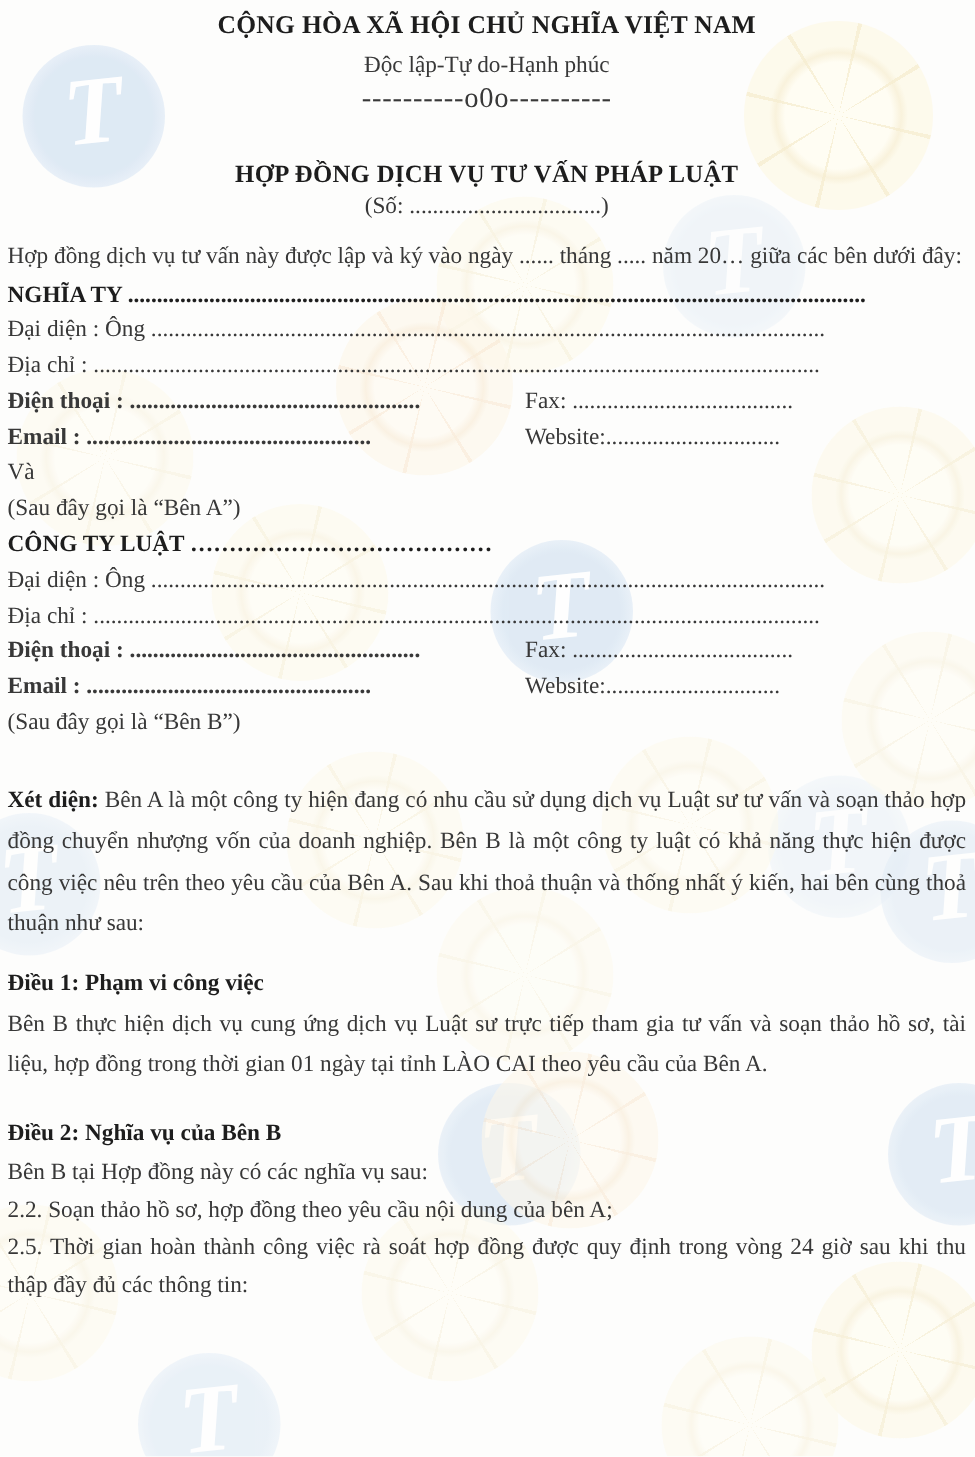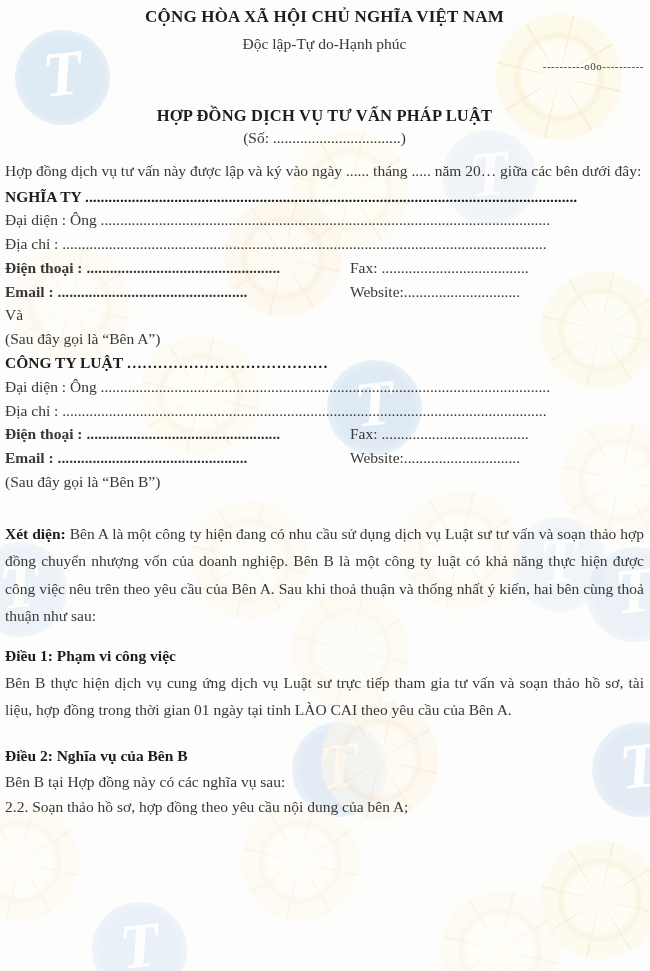--- a/index.html
+++ b/index.html
@@ -61,21 +61,21 @@
   .y14 { left: -39px; top: 803px; opacity: .5; }
   .y15 { left: 291px; top: 591px; opacity: .45; }
 
   
   .content { position: absolute; inset: 0; z-index: 2; padding: 3px 6px 0 5px; }
   p { margin: 0; }
   .c { text-align: center; }
   .b { font-weight: bold; color: #1d1d1d; }
   .nat     { padding-top: 4px; font-size: 17px; line-height: 20px; letter-spacing: .2px; }
   .motto   { margin-top: 7px; font-size: 15.5px; line-height: 20px; }
-  .divider { margin-top: 3px; font-size: 11px; line-height: 18px; letter-spacing: .5px; text-align: right; }
+  .divider { margin-top: 3px; font-size: 19px; line-height: 18px; letter-spacing: .5px; }
   .title   { margin-top: 30px; font-size: 16.5px; line-height: 22px; letter-spacing: .2px; }
   .num     { font-size: 15.5px; line-height: 22px; }
   .para    { text-align: justify; line-height: 27.5px; font-size: 15.5px; }
   .intro   { margin-top: 8px; }
   .line    { line-height: 23.8px; font-size: 15.5px; white-space: nowrap; overflow: hidden; }
   .row     { display: flex; line-height: 23.8px; font-size: 15.5px; }
   .row .l  { width: 345px; white-space: nowrap; overflow: hidden; font-weight: bold; }
   .row .r  { flex: 1; white-space: nowrap; overflow: hidden; }
   .recital { margin-top: 26px; }
   .art1h   { margin-top: 12px; font-size: 15.5px; line-height: 27px; }
@@ -169,15 +169,16 @@
     <div class="line">(Sau đây gọi là “Bên B”)</div>
 
     <p class="para recital"><span class="b">Xét diện:</span> <span>Bên A là một công ty hiện đang có nhu cầu sử dụng dịch vụ Luật sư tư vấn và soạn thảo hợp đồng chuyển nhượng vốn của doanh nghiệp. Bên B là một công ty luật có khả năng thực hiện được công việc nêu trên theo yêu cầu của Bên A. Sau khi thoả thuận và thống nhất ý kiến, hai bên cùng thoả thuận như sau:</span></p>
 
     <div class="b art1h">Điều 1: Phạm vi công việc</div>
     <p class="para">Bên B thực hiện dịch vụ cung ứng dịch vụ Luật sư trực tiếp tham gia tư vấn và soạn thảo hồ sơ, tài liệu, hợp đồng trong thời gian 01 ngày tại tỉnh LÀO CAI theo yêu cầu của Bên A.</p>
 
     <div class="b art2h">Điều 2: Nghĩa vụ của Bên B</div>
     <div class="line a2">Bên B tại Hợp đồng này có các nghĩa vụ sau:</div>
     <p class="para a2">2.2. Soạn thảo hồ sơ, hợp đồng theo yêu cầu nội dung của bên A;</p>
+    <p class="para a2">2.5. Thời gian hoàn thành công việc rà soát hợp đồng được quy định trong vòng 24 giờ sau khi thu thập đầy đủ các thông tin:</p>
   </div>
 
 </div>
 
 </body></html>

